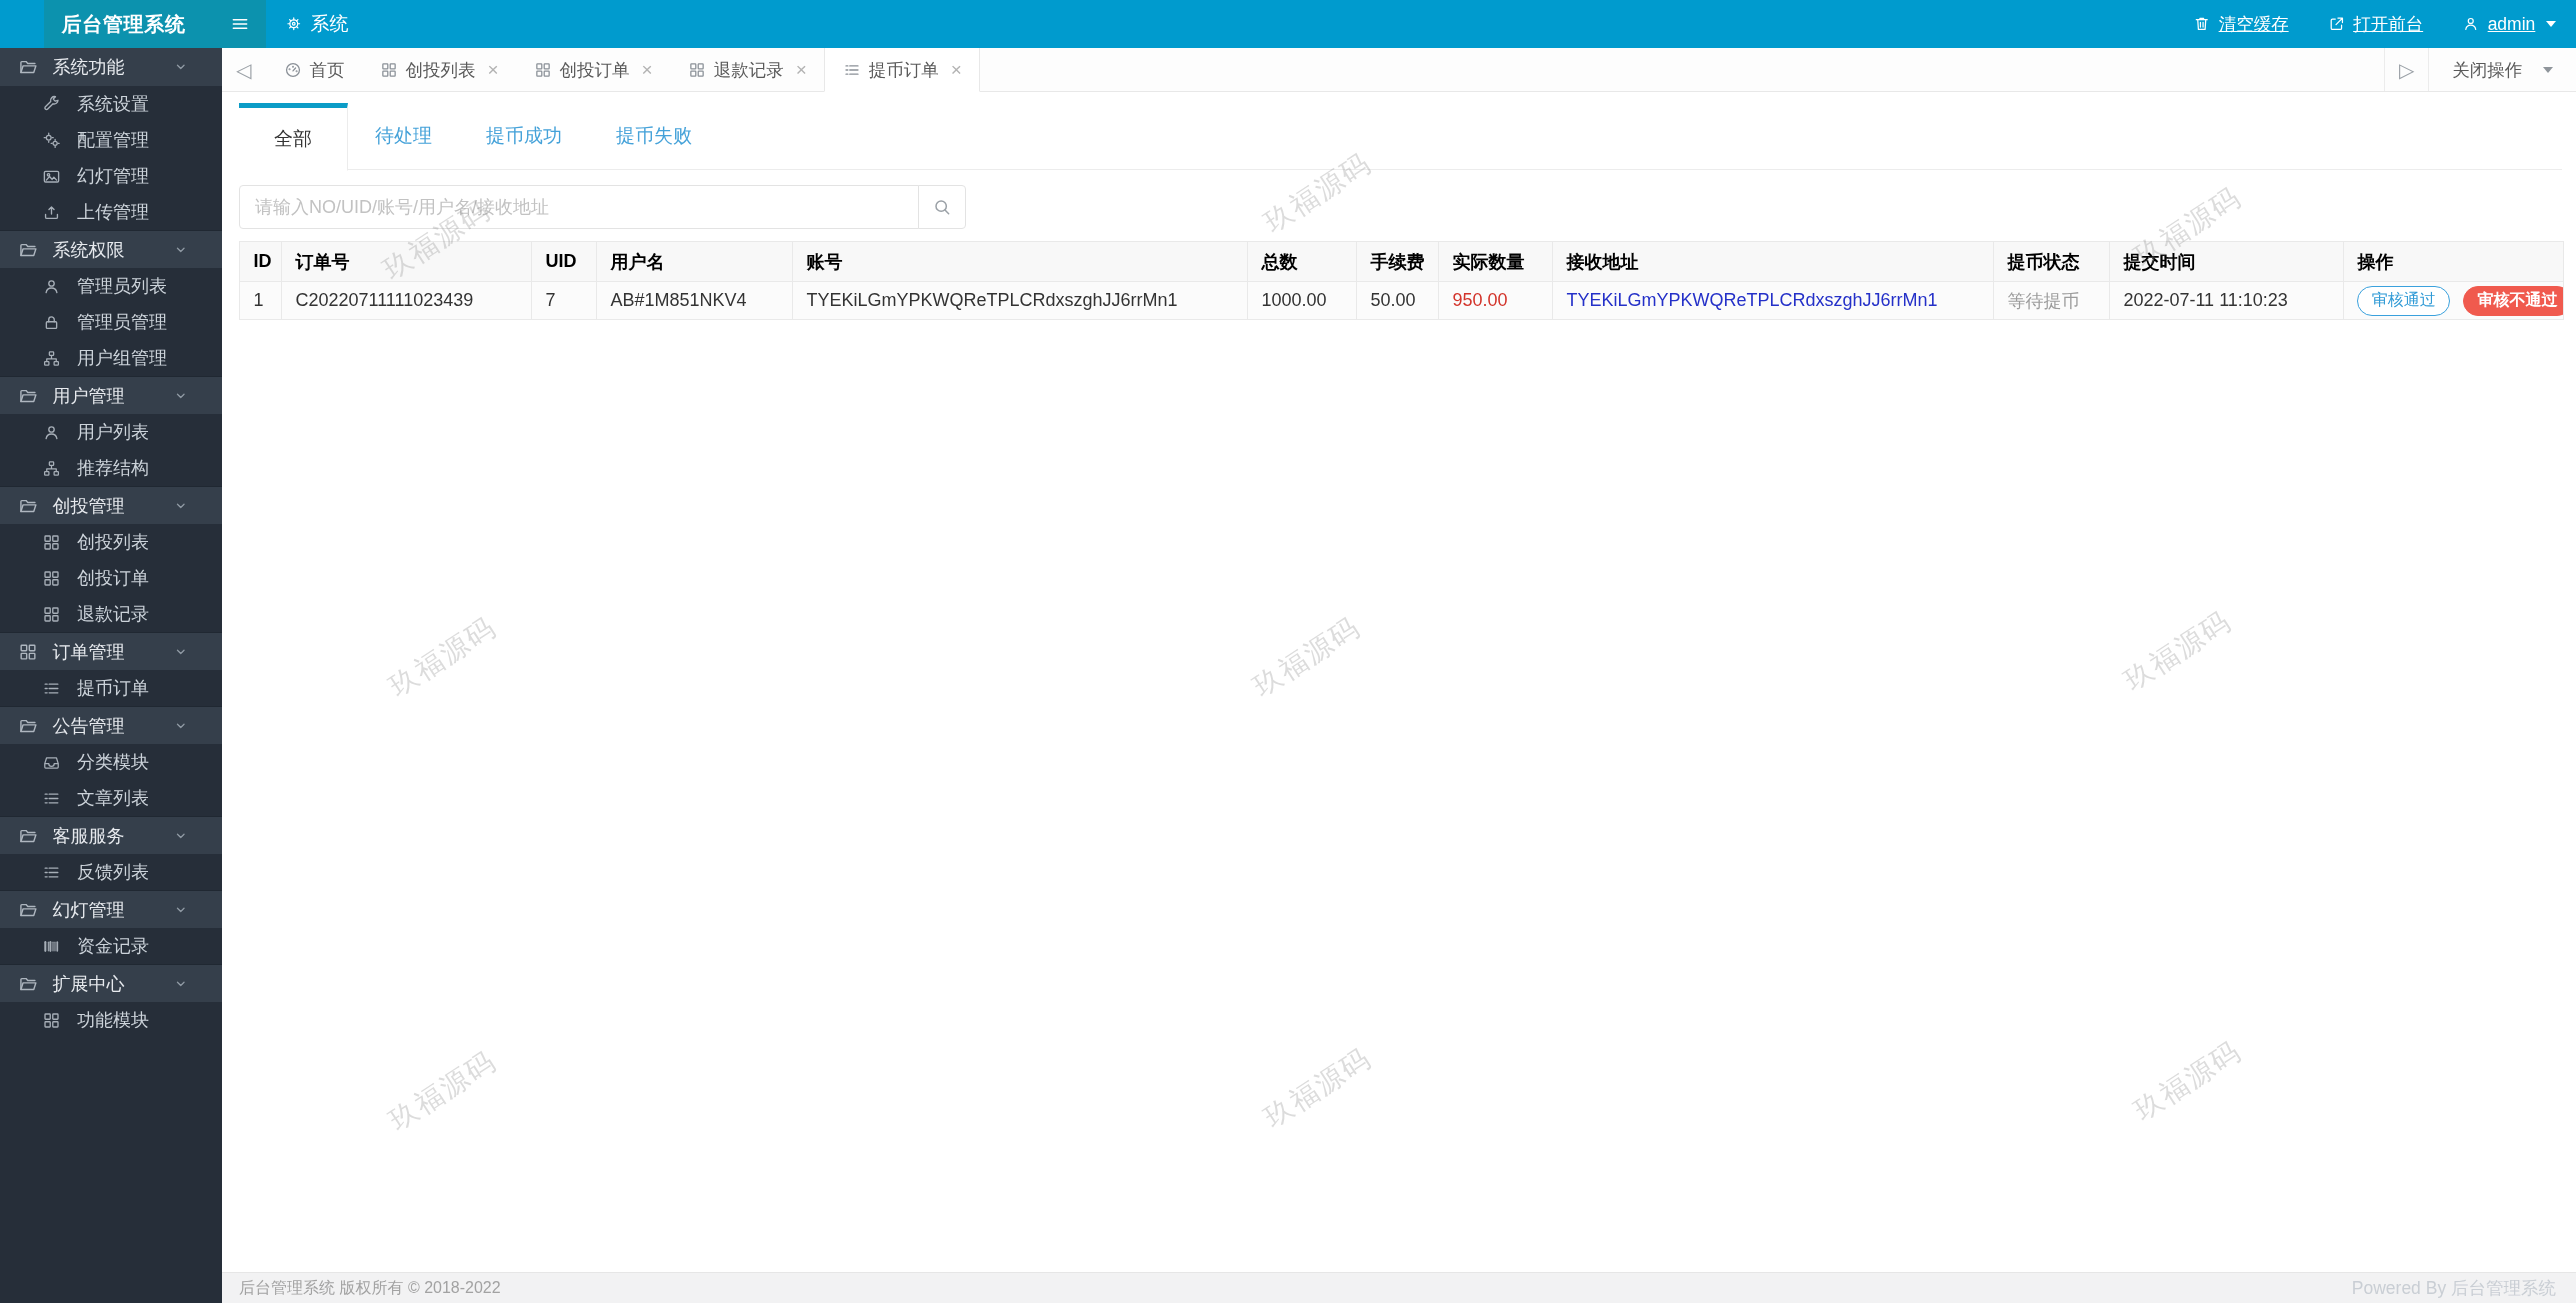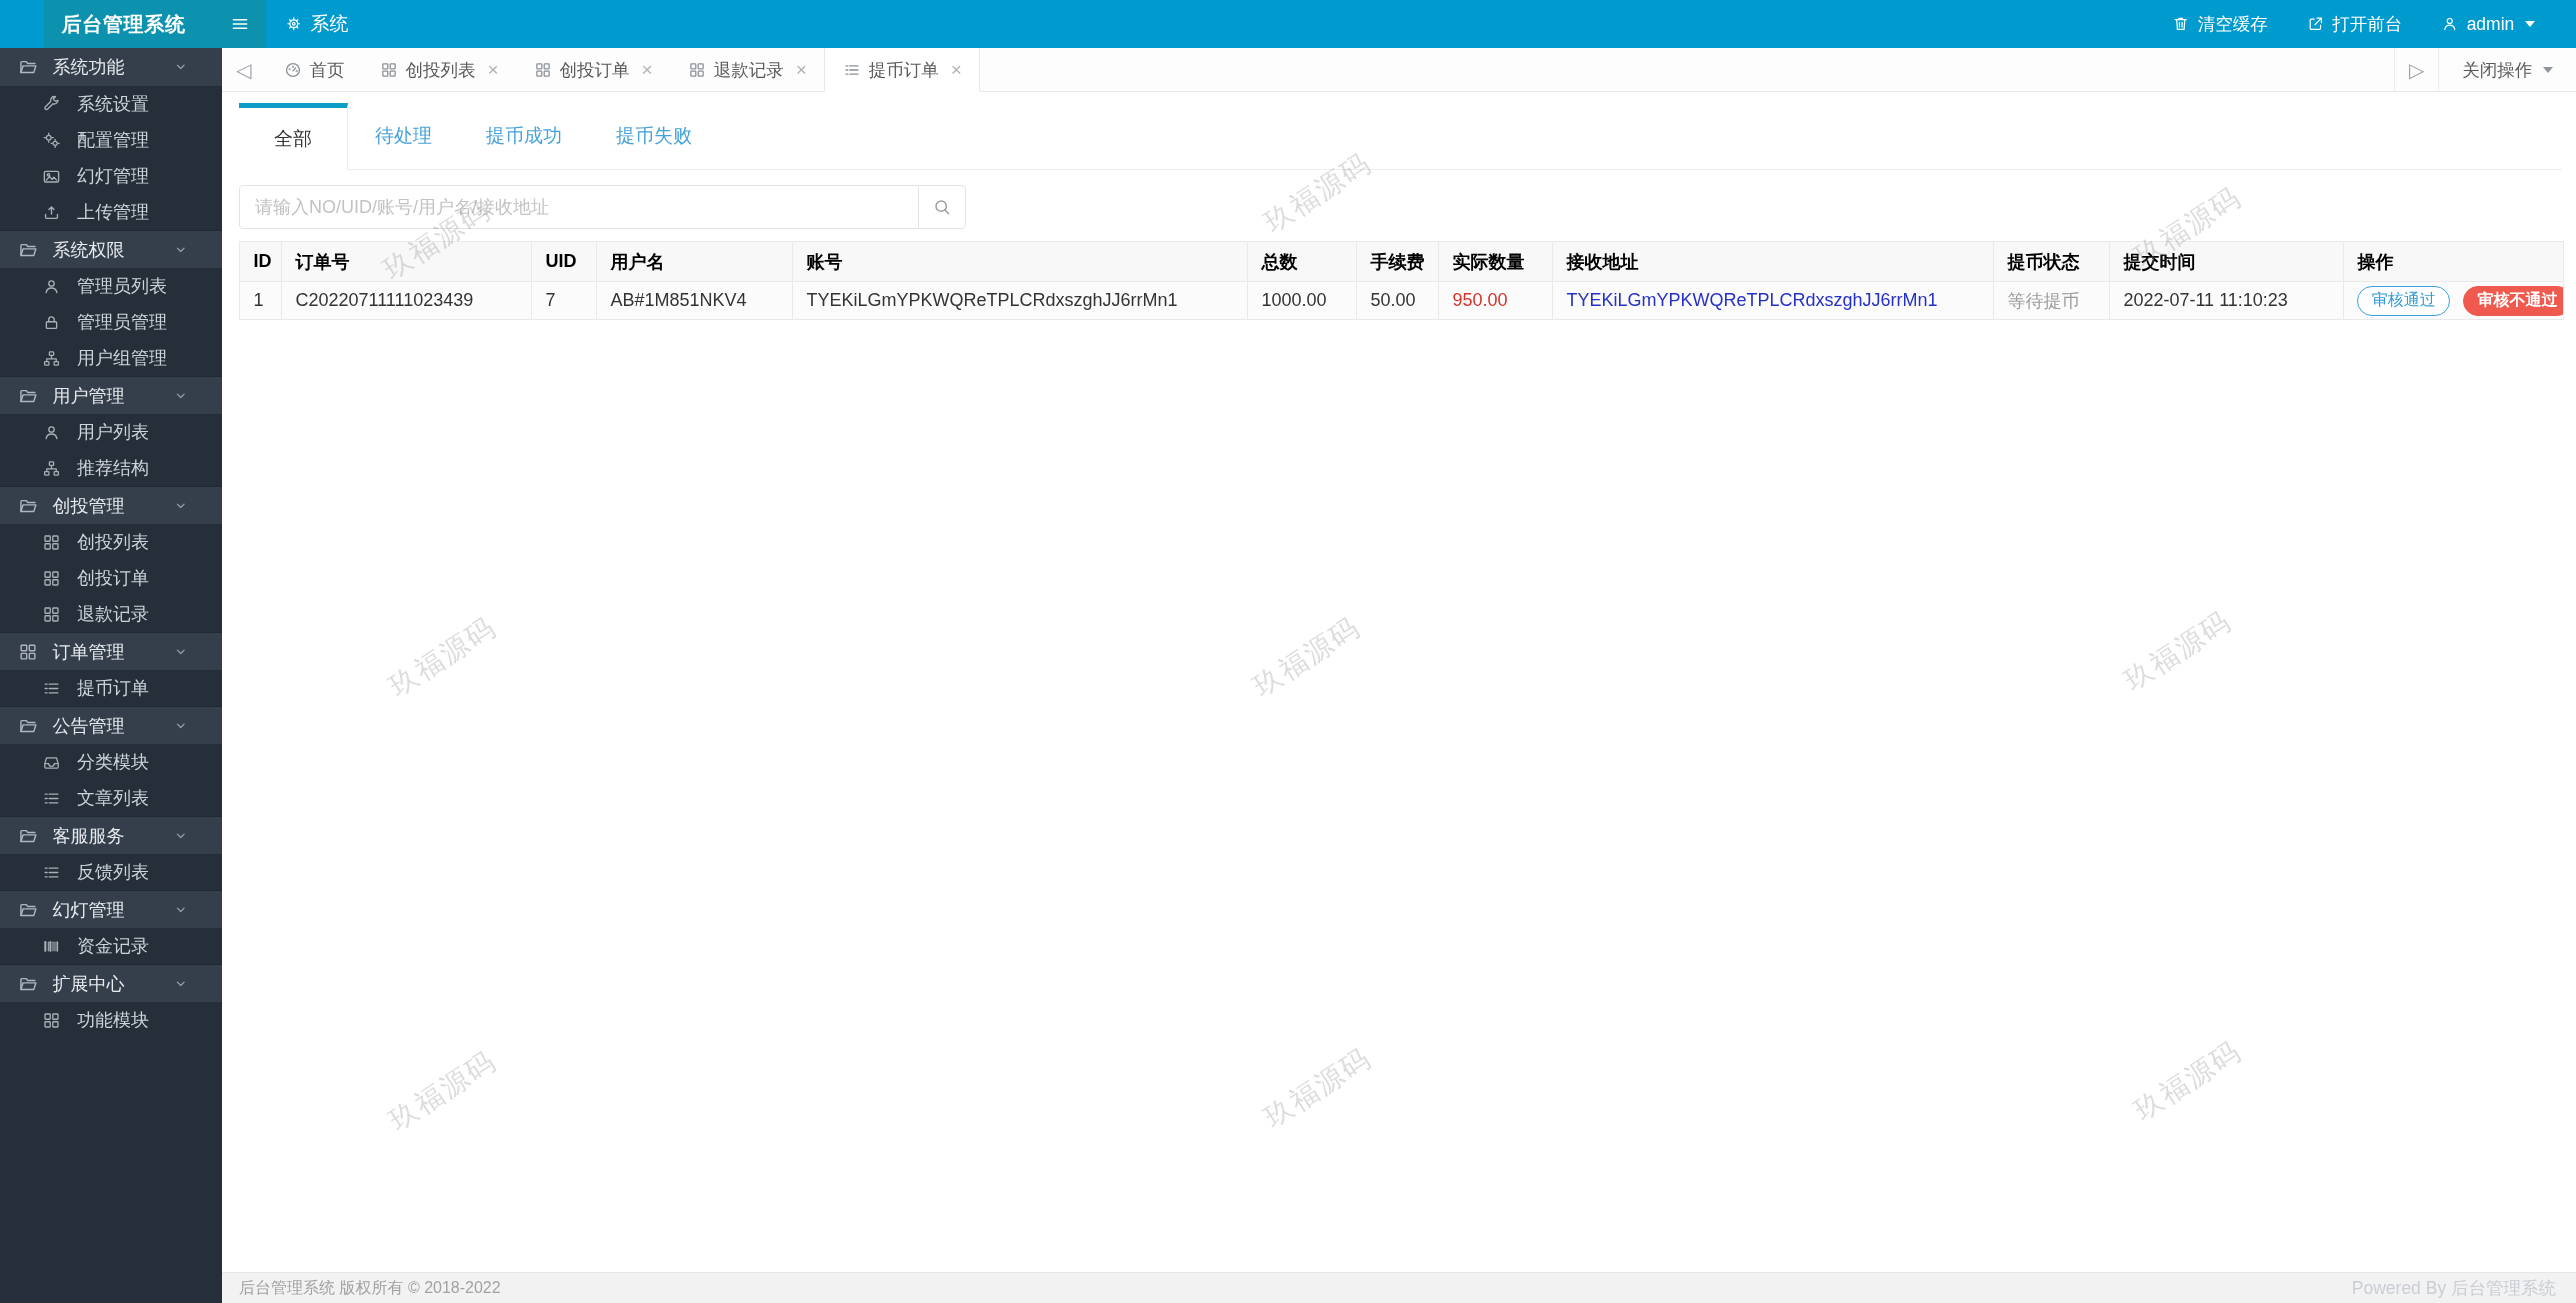--- a/index.html
+++ b/index.html
@@ -9,21 +9,21 @@
     font-family: "Liberation Sans", "DejaVu Sans", sans-serif;
     background: #fff; color:#333;
   }
   .app { width:2576px; height:1303px; display:flex; flex-direction:column; }
 
   
   .header { height:48px; flex:0 0 48px; display:flex; align-items:stretch; background:#009bce; color:#fff; }
   .logo { width:222px; flex:0 0 222px; background:#0c92ae; display:flex; align-items:center; justify-content:space-between; padding:0 16px 0 17.5px;margin-left:44px; }
   .logo-title { font-size:20px; font-weight:bold; letter-spacing:0.7px; }
   .breadcrumb { display:flex; align-items:center; gap:8px; padding-left:19px; font-size:19px; }
-  .header-right { margin-left:auto; display:flex; align-items:center; gap:39px; padding-right:41px; }
+  .header-right { margin-left:auto; display:flex; align-items:center; gap:39px; padding-right:20px;text-decoration:underline; }
   .h-action { display:flex; align-items:center; gap:8px; font-size:17.5px; cursor:pointer; white-space:nowrap; }
   .icon { display:inline-flex; width:20px; height:20px; flex:0 0 auto; }
   .icon svg { width:100%; height:100%; }
   .icon.sm { width:17.5px; height:17.5px; }
   .caret { width:0; height:0; border-left:5.4px solid transparent; border-right:5.4px solid transparent; border-top:6px solid currentColor; display:inline-block; margin-left:2.7px; }
 
   
   .bodywrap { flex:1; display:flex; min-height:0; }
   .sidebar { width:222px; flex:0 0 222px; background:#262e39; overflow:hidden; }
   .sgroup-head { height:38px; display:flex; align-items:center; background:#353f4b; color:#e7eaee; font-size:18px; padding:0 17.5px; cursor:pointer; border-top:1.3px solid #202832; }
@@ -37,21 +37,21 @@
 
   
   .tabbar { height:44px; flex:0 0 44px; display:flex; align-items:stretch; border-bottom:1.3px solid #e8e8e8; background:#fdfdfd; }
   .nav-arrow { width:44px; display:flex; align-items:center; justify-content:center; color:#9aa0a6; font-size:20px; cursor:pointer; }
   .nav-arrow.right { border-left:1.3px solid #ececec; }
   .tab { display:flex; align-items:center; gap:8px; padding:0 17.5px; font-size:17.5px; color:#595959; cursor:pointer; white-space:nowrap; }
   .tab .icon { width:18px; height:18px; color:#8a9097; }
   .tab .close { color:#b3b3b3; font-size:19px; line-height:1; margin-left:4px; }
   .tab.active { background:#fff; border-left:1.3px solid #e8e8e8; border-right:1.3px solid #e8e8e8; border-bottom:1.3px solid #fff; margin-bottom:-1.3px; z-index:2; }
   .tab-ops { margin-left:auto; display:flex; align-items:stretch; }
-  .close-ops { display:flex; align-items:center; gap:8px; padding:0 23px; border-left:1.3px solid #ececec; color:#595959; font-size:17.5px; cursor:pointer; }
+  .close-ops { display:flex; align-items:center; gap:18px; padding:0 23px; border-left:1.3px solid #ececec; color:#595959; font-size:17.5px; cursor:pointer; }
   .close-ops .caret { border-top-color:#8f959b; }
 
   
   .content { flex:1; padding:11.4px 14px 0 17px; position:relative; z-index:1; }
 
   .filter-tabs { display:flex; align-items:stretch; height:67px; border-bottom:1.3px solid #ececec; }
   .ftab { display:flex; align-items:center; justify-content:center; font-size:19px; color:#45a2d9; padding:0 27px; cursor:pointer; }
   .ftab.active { color:#333; background:#fff; border-top:5.4px solid #0b9cc7; border-right:1.3px solid #ececec; border-bottom:1.3px solid #fff; margin-bottom:-1.3px; padding:0 35px; }
 
   .search-row { display:flex; margin-top:15px; }

